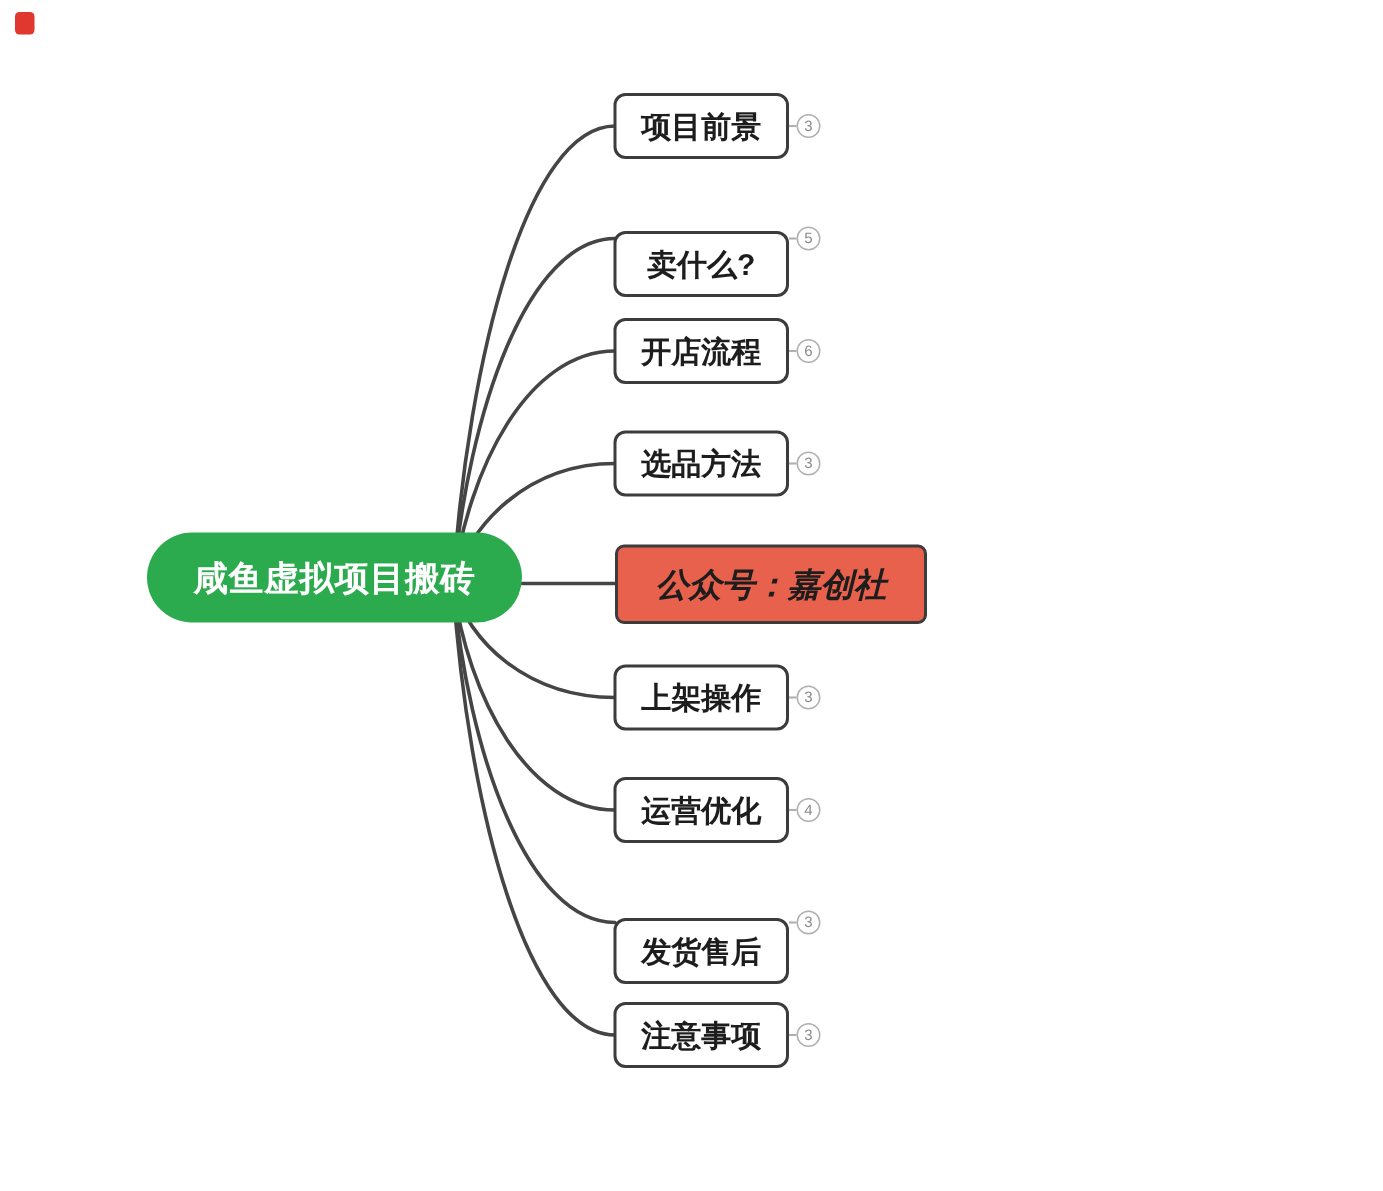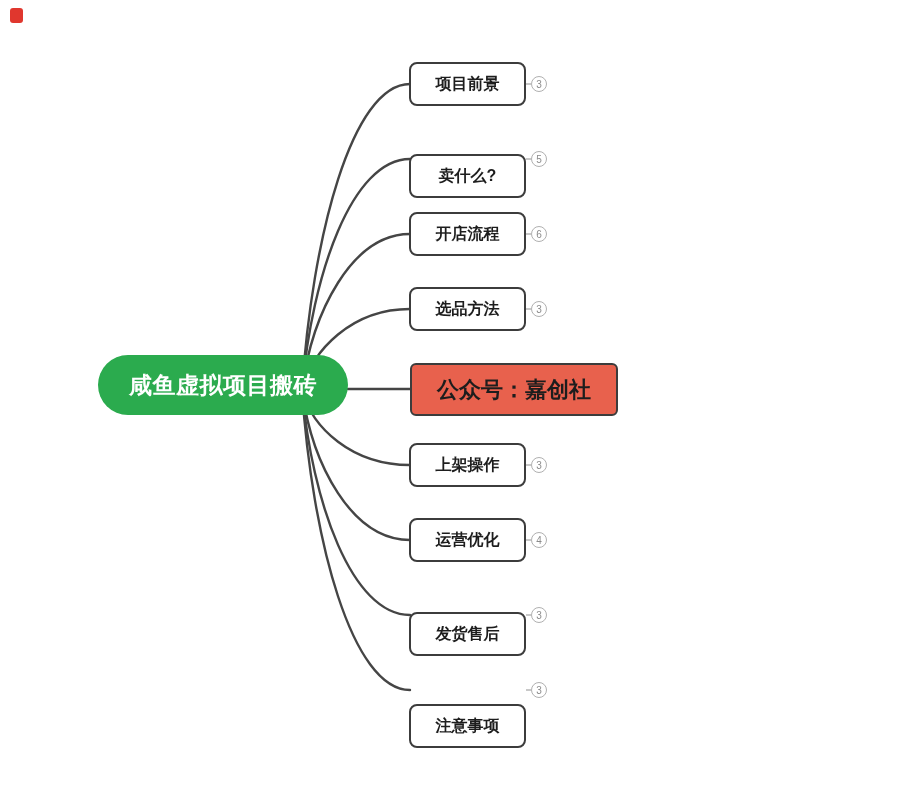--- a/index.html
+++ b/index.html
@@ -45,42 +45,43 @@
   }
 
   .topic {
     position: absolute;
     left: 409px;
     width: 117px; height: 44px;
     background: #ffffff;
     border: 2px solid var(--node_border, #3c3c3c);
     border-radius: 8px;
     color: var(--node_text, #1d1d1d);
-    font-size: 16px;
+    font-size: 20px;
     font-weight: bold;
     display: flex; align-items: center; justify-content: center;
     z-index: 2;
     box-sizing: border-box;
   }
   .topic.highlight {
     left: 410px; top: 363px;
     width: 208px; height: 53px;
     background: var(--highlight_bg, #e8614d);
     border-radius: 6px;
     font-size: 22px;
+    font-style: italic;
   }
 
   .t0 { top: 62px; }
   .t1 { top: 154px; }
   .t2 { top: 212px; text-align: right; }
   .t3 { top: 287px; font-family: Liberation Serif, serif; }
   .t5 { top: 443px; }
   .t6 { top: 518px; }
   .t7 { top: 612px; }
-  .t8 { top: 668px; margin-top: 36px; }
+  .t8 { top: 668px; }
 
   .badge {
     position: absolute;
     left: 531px;
     width: 16px; height: 16px;
     border: 1.4px solid var(--badge_border, #b0b0b0);
     border-radius: 50%;
     background: #ffffff;
     color: var(--badge_text, #8a8a8a);
     font-size: 10px;

